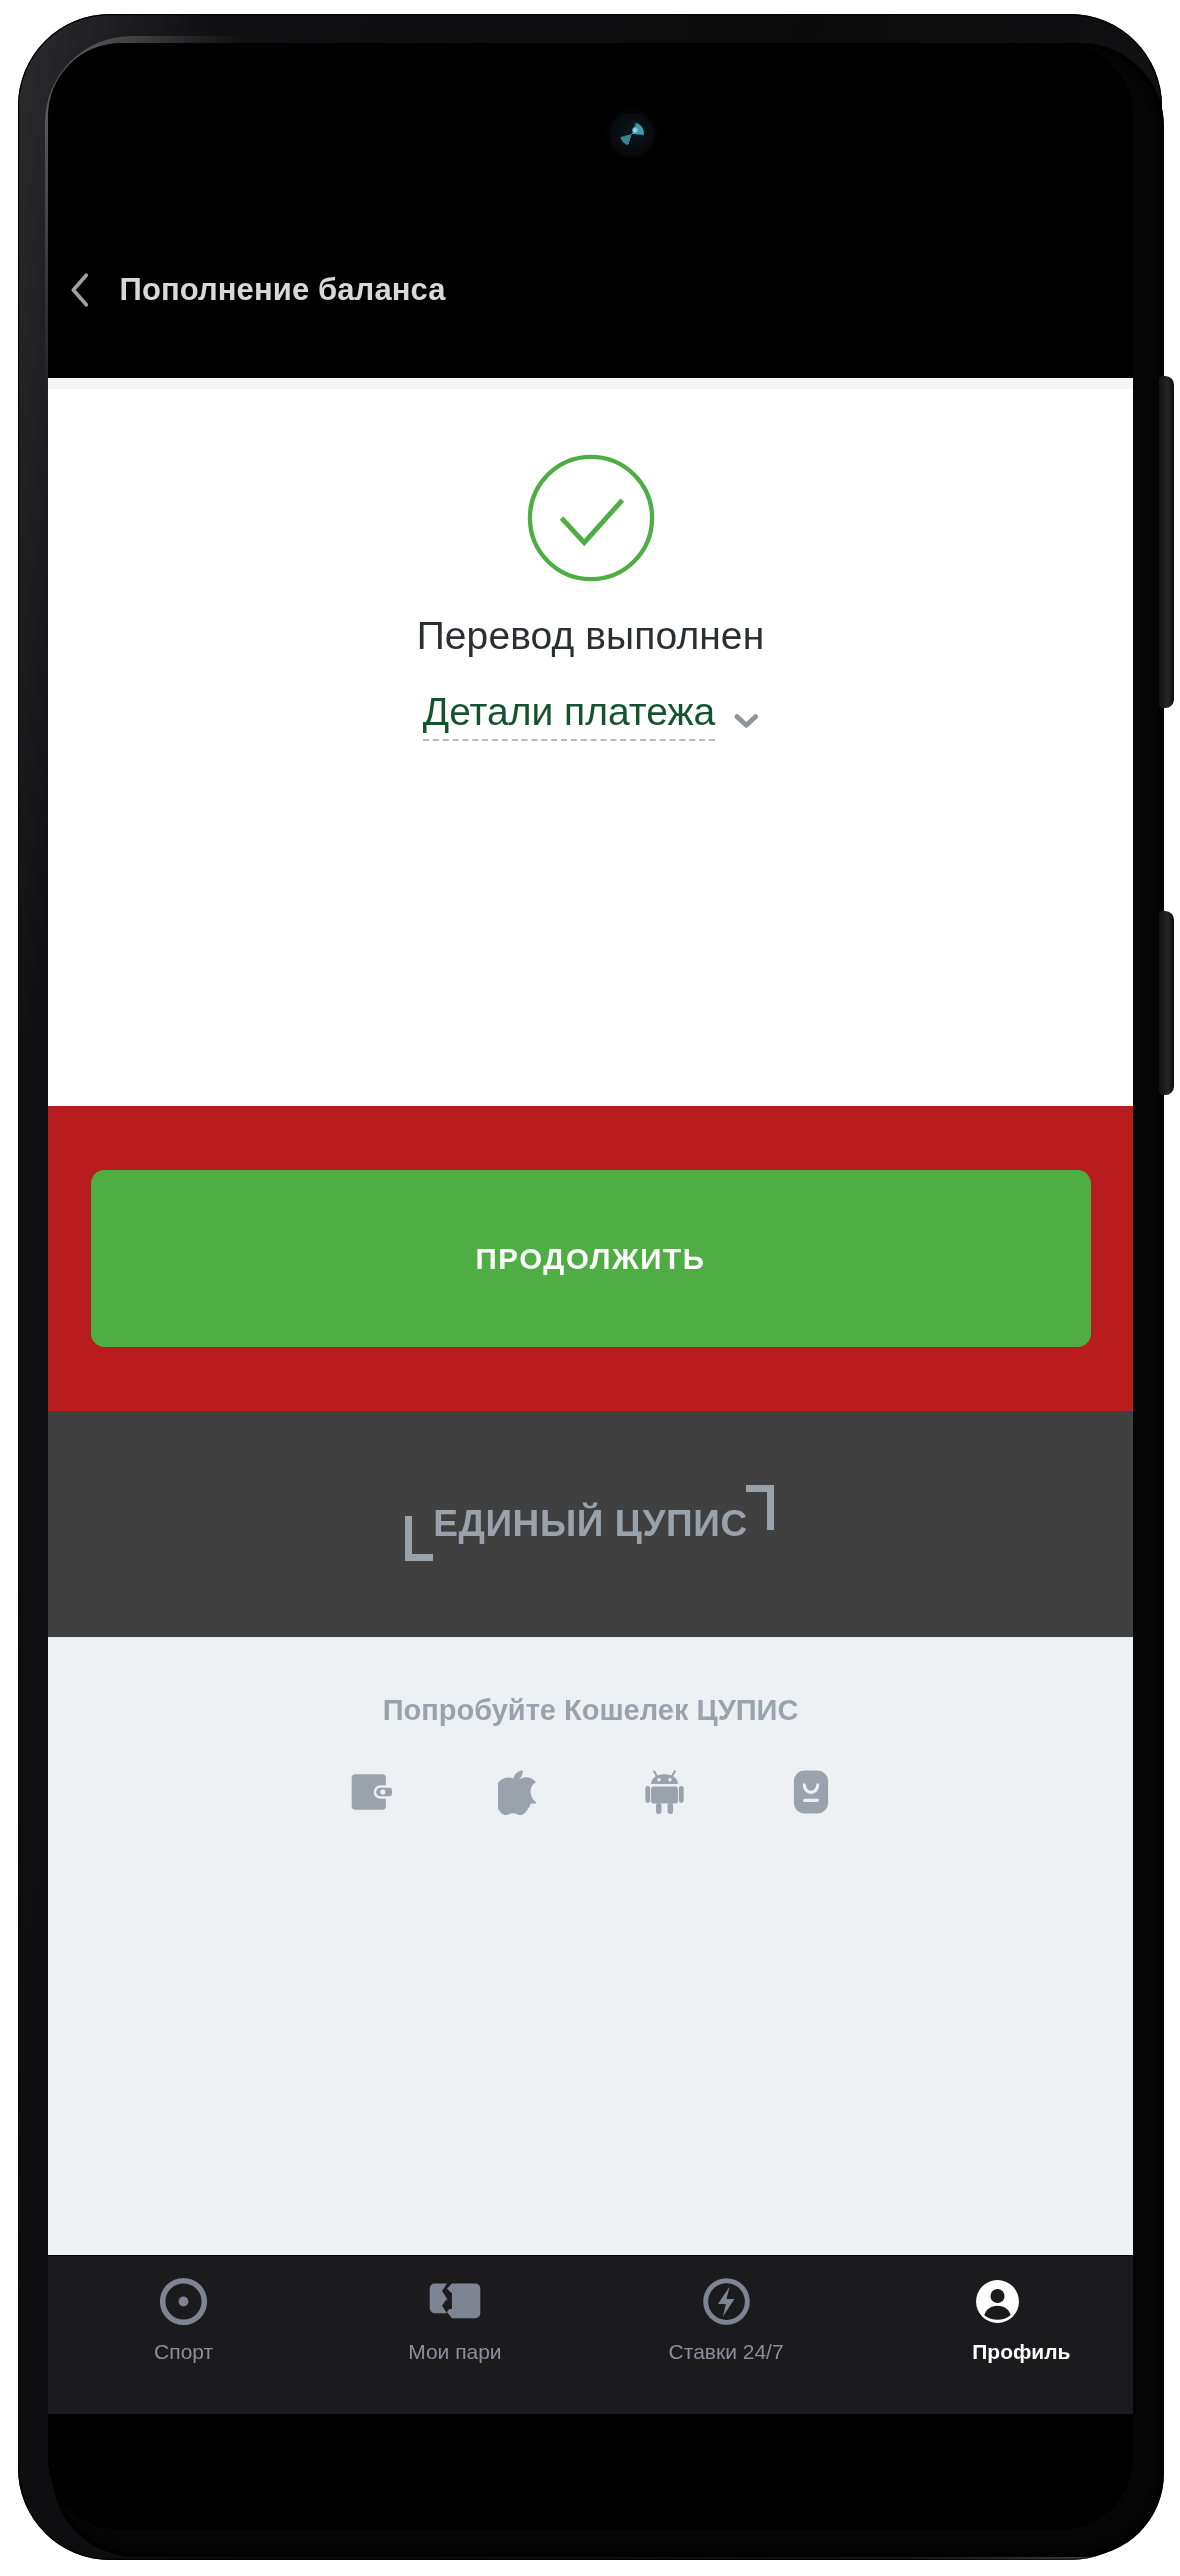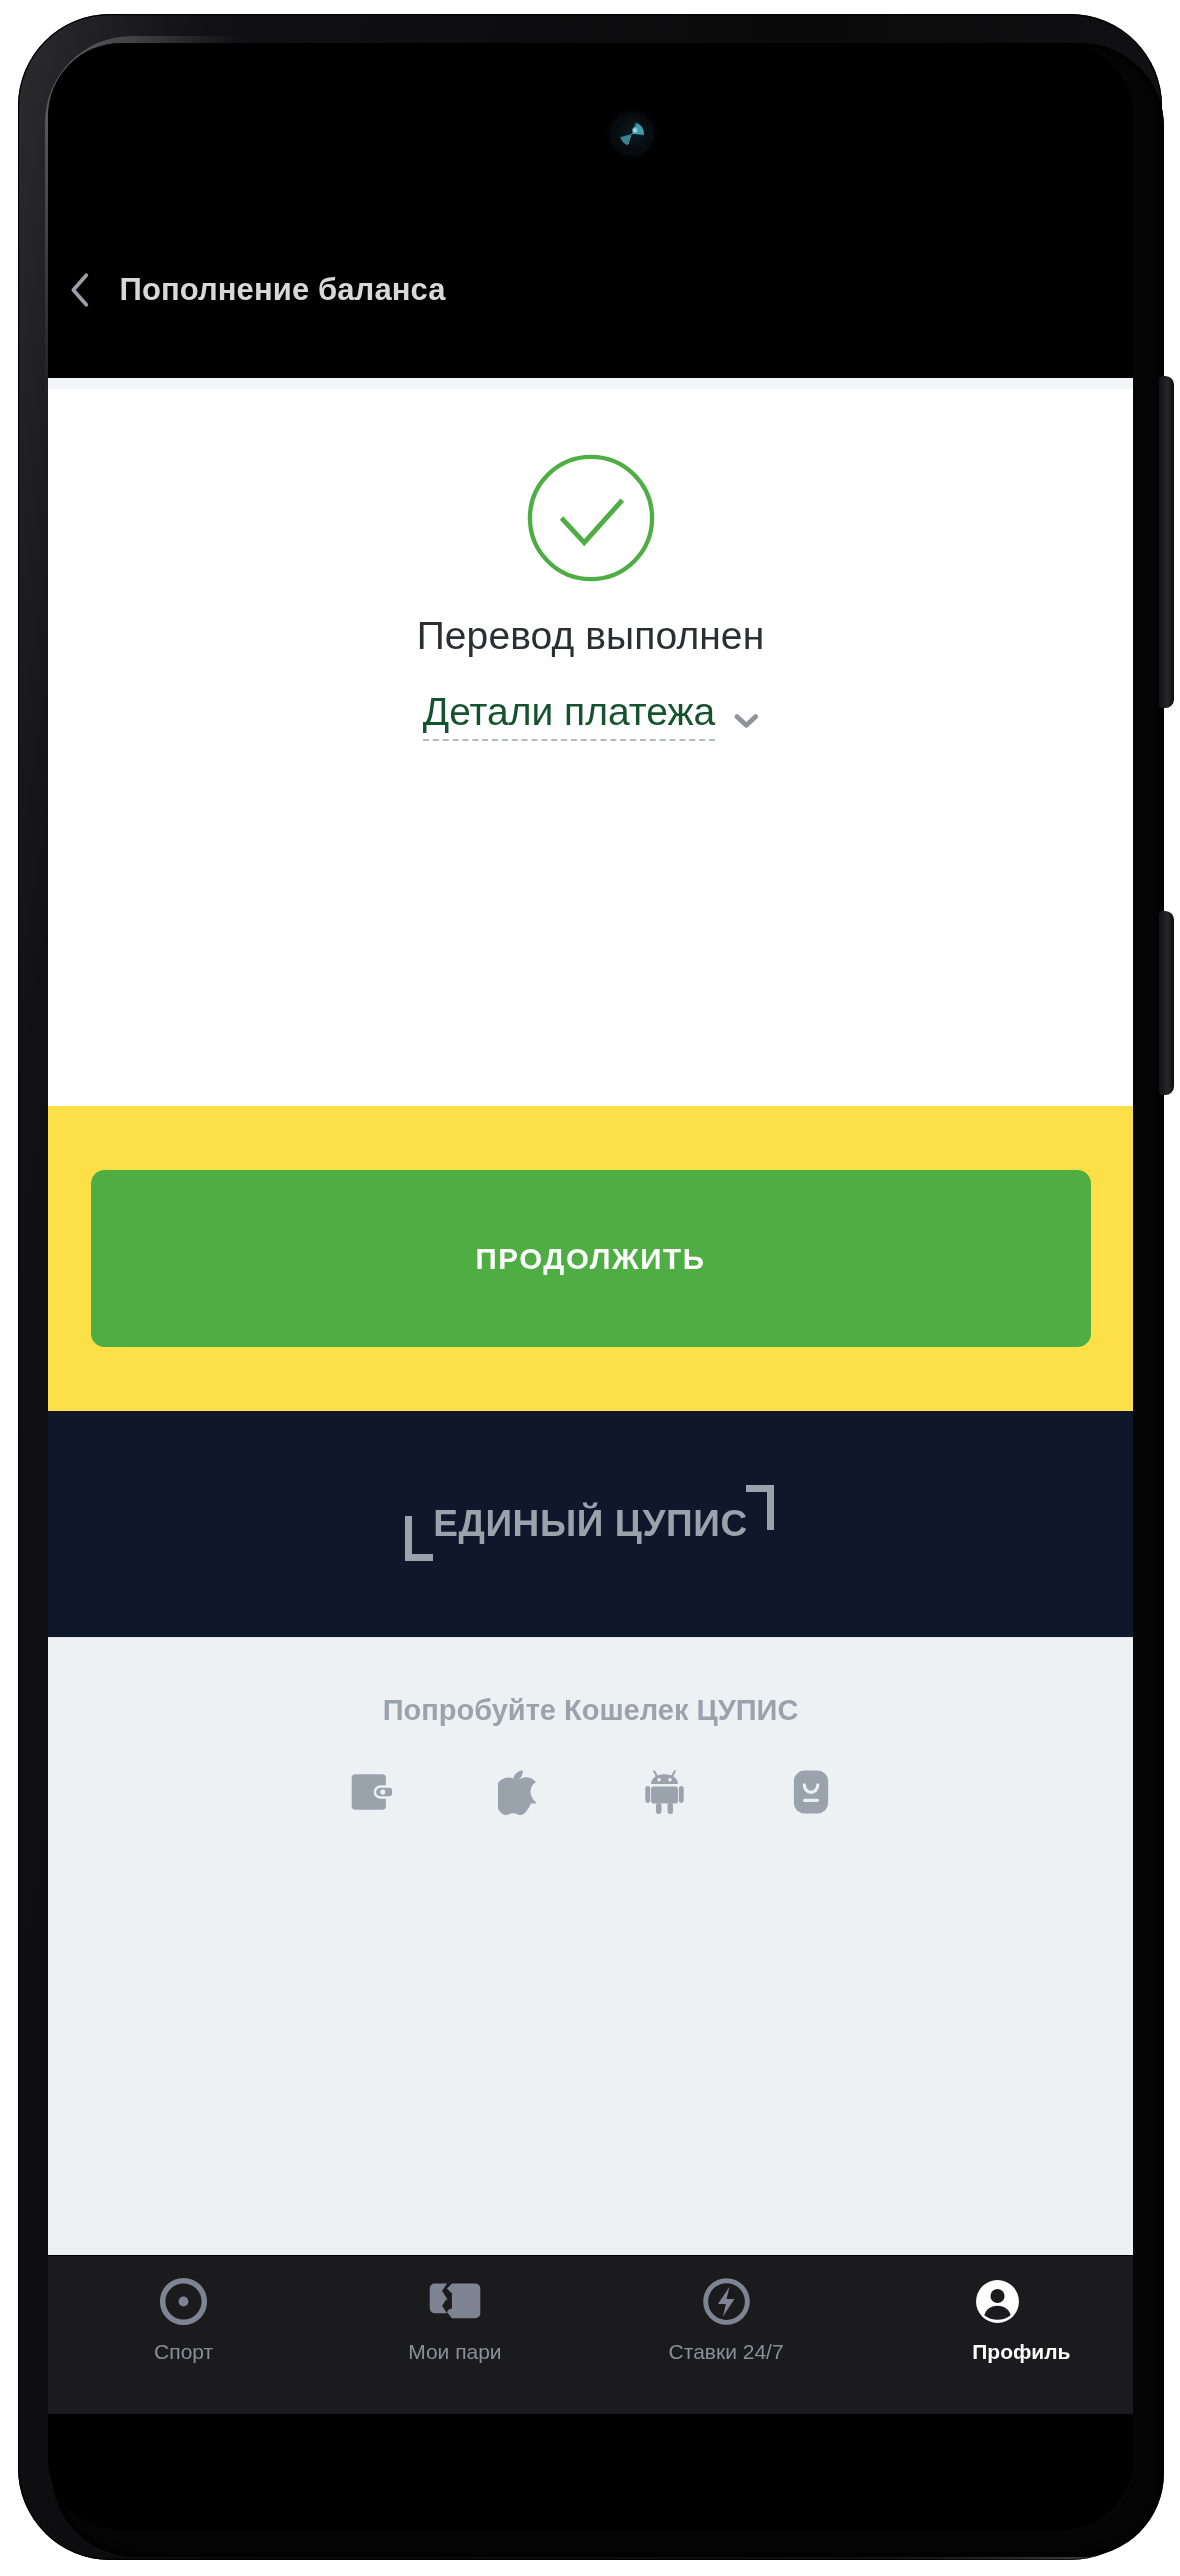--- a/index.html
+++ b/index.html
@@ -87,32 +87,32 @@
     margin-top:32px;display:flex;align-items:flex-end;gap:18.4px;cursor:pointer;
   }
   .details-text{
     font-size:39px;color:#14532d;padding-bottom:4.9px;
     border-bottom:2.5px dashed #b4babf;white-space:nowrap;
   }
   .details-caret{padding-bottom:9.8px;}
 
   
   .cta-section{
-    position:absolute;left:0;top:1063px;width:1085px;height:305px;background:#fde047;
+    position:absolute;left:0;top:1063px;width:1085px;height:305px;background:#b91c1c;
     display:flex;align-items:center;justify-content:center;
   }
   .cta-button{
     width:1000px;height:177px;border:none;border-radius:13.5px;background:#4fae43;
     color:#ffffff;font-size:29.5px;font-weight:700;letter-spacing:1.6px;cursor:pointer;
     font-family:inherit;
   }
 
   
   .brand-section{
-    position:absolute;left:0;top:1368px;width:1085px;height:226px;background:#0f172a;
+    position:absolute;left:0;top:1368px;width:1085px;height:226px;background:#404040;
     display:flex;align-items:center;justify-content:center;
     border-bottom:1.2px solid #e0e5e9;
   }
   .brand-logo{position:relative;display:flex;align-items:center;}
   .brand-text{
     font-size:37px;font-weight:700;color:#9aa3ab;letter-spacing:0.6px;white-space:nowrap;
   }
   .bracket{position:absolute;border-color:#9aa3ab;border-style:solid;width:21px;height:38px;}
   .bracket-l{left:-28px;bottom:-16px;border-width:0 0 7.4px 7.4px;}
   .bracket-r{right:-26px;top:-18.4px;border-width:7.4px 7.4px 0 0;}

